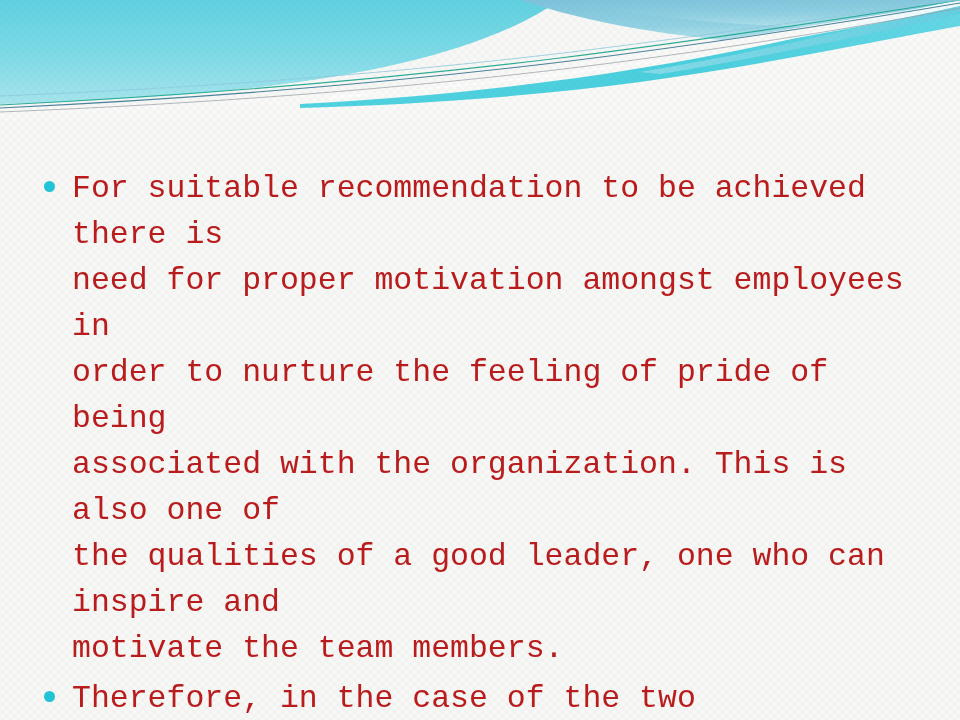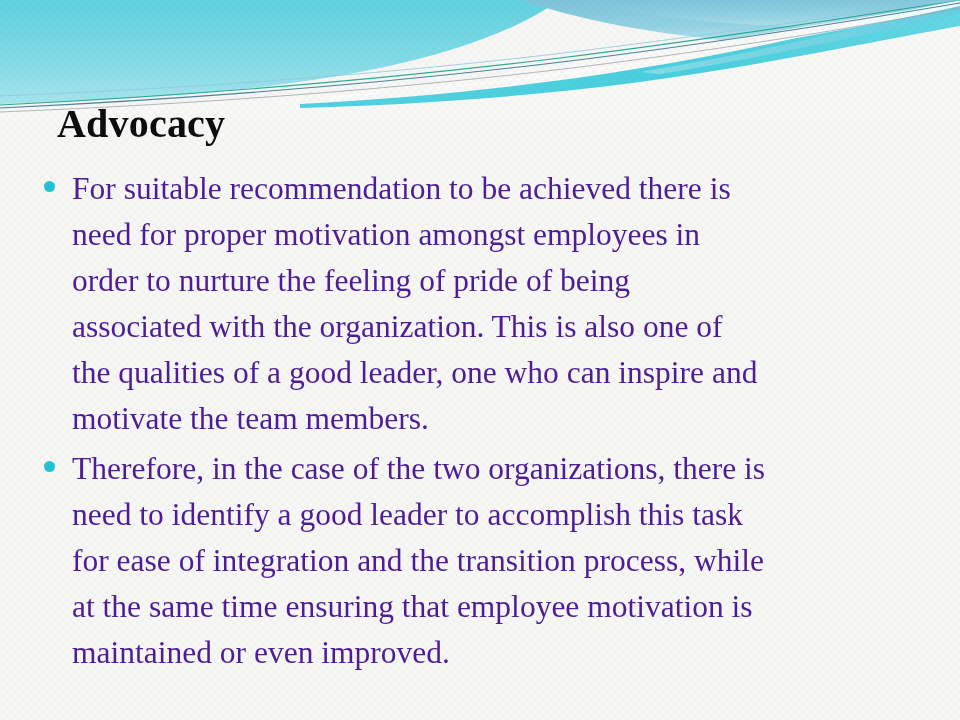--- a/index.html
+++ b/index.html
@@ -90,23 +90,24 @@
     border-radius: 50%;
     background: #22C3D6;
     margin-top: 15px;
     margin-right: 17px;
   }
 
   .bullet-text {
     flex: 1 1 auto;
     font-size: 31.5px;
     line-height: 46px;
-    color: #4c1d95;
+    color: #b91c1c;
     white-space: pre-line;
     text-align: left;
+    font-family: Liberation Mono, monospace;
   }
 </style>
 </head>
 <body>
 
 <div id="slide">
 
   <svg id="wave-art" viewBox="0 0 960 120" preserveAspectRatio="none" aria-hidden="true">
     <defs>
       <linearGradient id="cyanLeft" x1="0" y1="0" x2="0" y2="1">
@@ -144,21 +145,20 @@
     <path d="M0,105 C180,96 380,80 560,58 C720,38 860,16 960,0" fill="none" stroke="#1FA98F" stroke-width="1.1" opacity=".95"></path>
     <path d="M0,108 C190,99 390,83 570,61 C730,41 865,19 960,3" fill="none" stroke="#2A6E8E" stroke-width="1.1" opacity=".85"></path>
     <path d="M0,112 C200,104 400,89 580,67 C740,47 870,25 960,8" fill="none" stroke="#9AA3A8" stroke-width="1" opacity=".75"></path>
     <path d="M0,96 C200,88 400,73 580,51 C740,31 870,11 960,0" fill="none" stroke="#8FCBE0" stroke-width="1" opacity=".8"></path>
   </svg>
 
   <div id="slide-texture"></div>
 
   <div id="content">
 
-    <div id="slide-title">Advocacy</div>
 
     <ul id="body-list">
       <li class="bullet-row">
         <span class="bullet-dot"></span>
         <span class="bullet-text">For  suitable recommendation to be achieved there is
 need for proper motivation amongst employees in
 order to nurture the feeling of pride of being
 associated with the organization. This is also one of
 the qualities of a good leader, one who can inspire and
 motivate the team members.</span>

